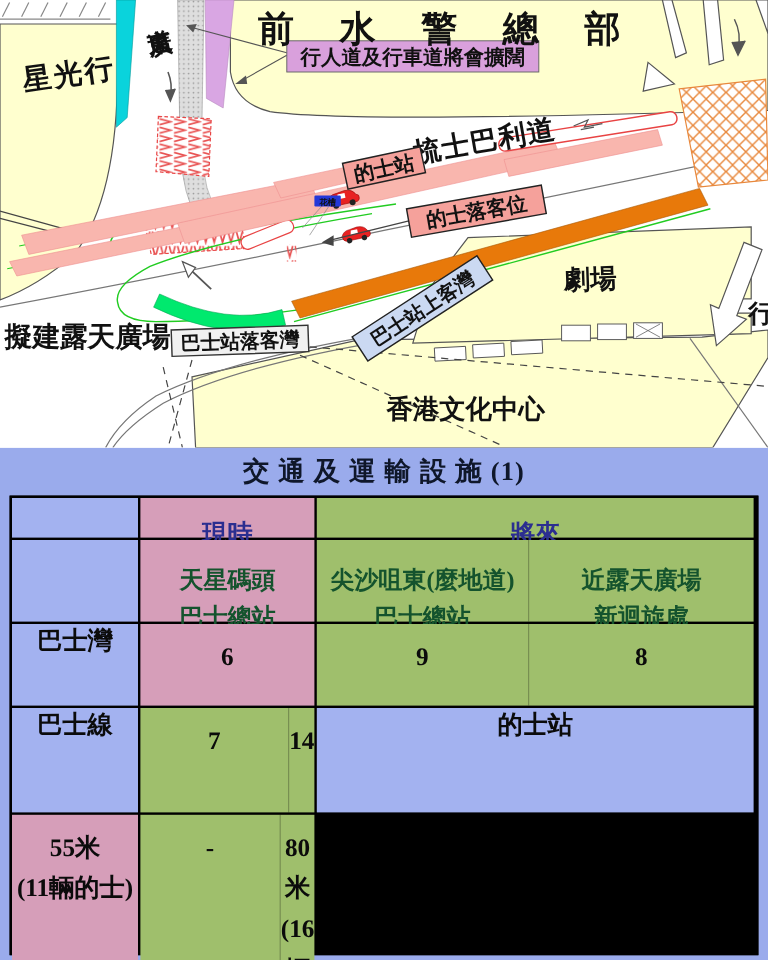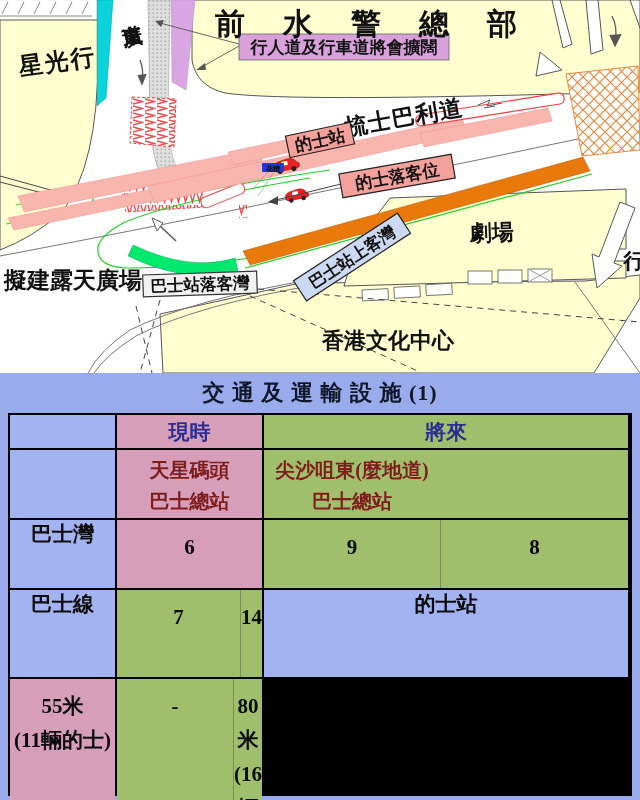--- a/index.html
+++ b/index.html
@@ -15,22 +15,22 @@
   .slide-title{height:40px;line-height:40px;text-align:center;color:#0f172a;
       font-family:"Liberation Serif",serif;font-weight:bold;font-size:22px;letter-spacing:1px;}
   .ttable{display:grid;grid-template-columns:105px 145px 364px;
       grid-template-rows:33px 68px 68px 87px auto;gap:2px;background:#000;
       border:2px solid #000;height:379px;}
   .cell{box-sizing:border-box;text-align:center;
       font-family:"Liberation Serif",serif;font-weight:bold;}
   .c-blue{background:#a3b2f0;}
   .c-pink{background:#d69eb9;}
   .c-green{background:#9fbf6c;}
-  .hdr{color:#2b2e90;font-size:21px;padding-top:3px;}
-  .subhdr{color:#7f1d1d;font-size:20px;line-height:1.55;padding-top:5px;}
+  .hdr{color:#2b2e90;font-size:21px;padding-top:16px;}
+  .subhdr{color:#14532d;font-size:20px;line-height:1.55;padding-top:19px;}
   .rowlabel{color:#0b0b0b;font-size:21px;padding-top:0;}
   .num{color:#0b0b0b;font-size:21px;padding-top:10px;line-height:1.62;}
   .green-split{display:flex;}
   .gA{width:176px;}
   .gB{flex:1;border-left:1px solid rgba(0,0,0,0.25);}
 </style>
 </head>
 <body>
 
 <div class="map-section">
@@ -236,20 +236,24 @@
     <div class="cell c-blue"></div>
     <div class="cell c-pink subhdr">
       <div>天星碼頭</div>
       <div>巴士總站</div>
     </div>
     <div class="cell c-green green-split">
       <div class="gA subhdr">
         <div>尖沙咀東(麼地道)</div>
         <div>巴士總站</div>
       </div>
+      <div class="gB subhdr">
+        <div>近露天廣場</div>
+        <div>新迴旋處</div>
+      </div>
     </div>
 
     <div class="cell c-blue rowlabel">巴士灣</div>
     <div class="cell c-pink num">6</div>
     <div class="cell c-green green-split">
       <div class="gA num">9</div>
       <div class="gB num">8</div>
     </div>
 
     <div class="cell c-blue rowlabel">巴士線</div>

